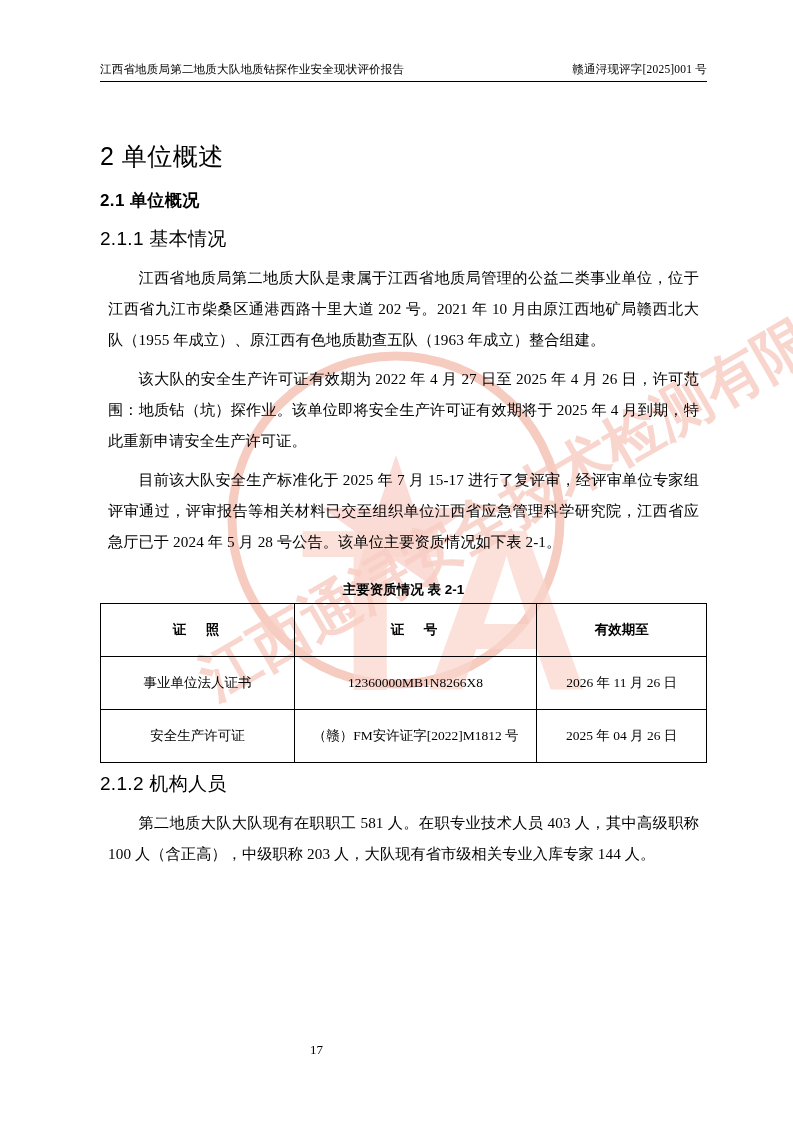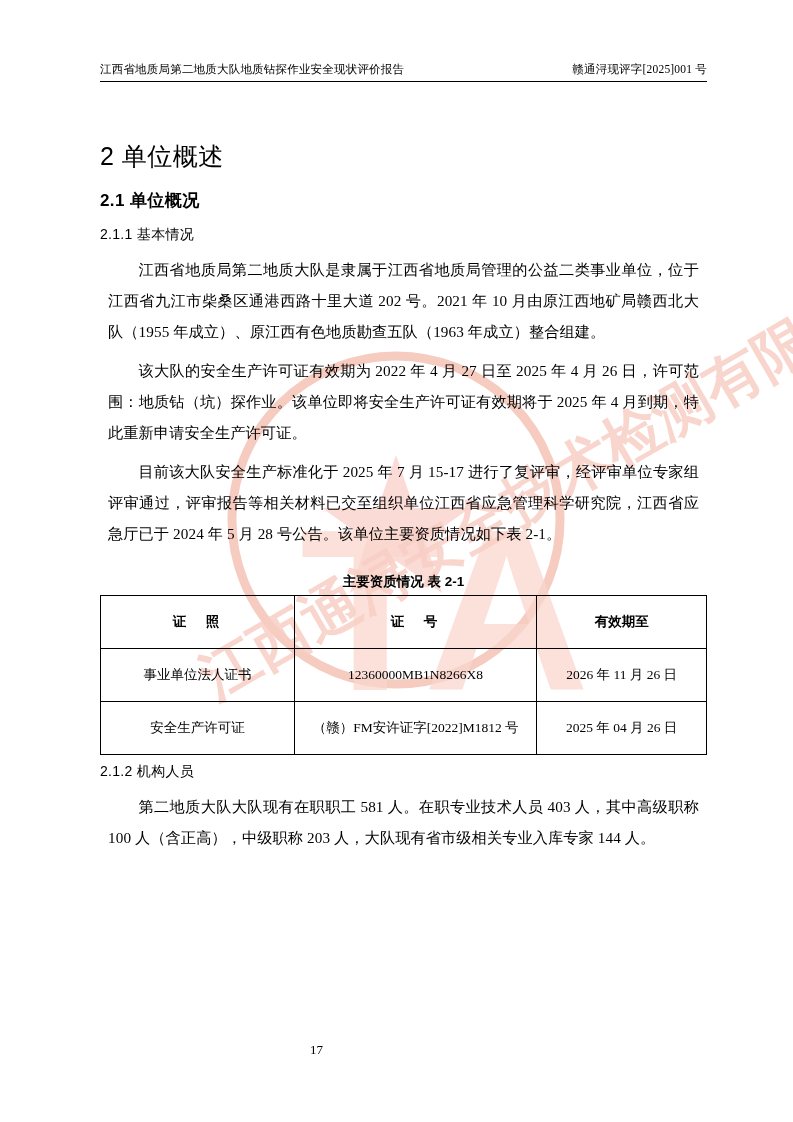--- a/index.html
+++ b/index.html
@@ -68,21 +68,21 @@
     letter-spacing: 0.5px;
   }
   h3.h-sub {
     font-size: 17px;
     font-weight: bold;
     margin: 0 0 14px 0;
     font-family: "Liberation Sans", sans-serif;
     letter-spacing: 0.4px;
   }
   h4.h-subsub {
-    font-size: 14px;
+    font-size: 19px;
     font-weight: normal;
     margin: 0 0 10px 0;
     font-family: "Liberation Sans", sans-serif;
     letter-spacing: 0.3px;
   }
   p.para {
     font-size: 15.2px;
     line-height: 31px;
     margin: 8px;
     text-align: justify;

